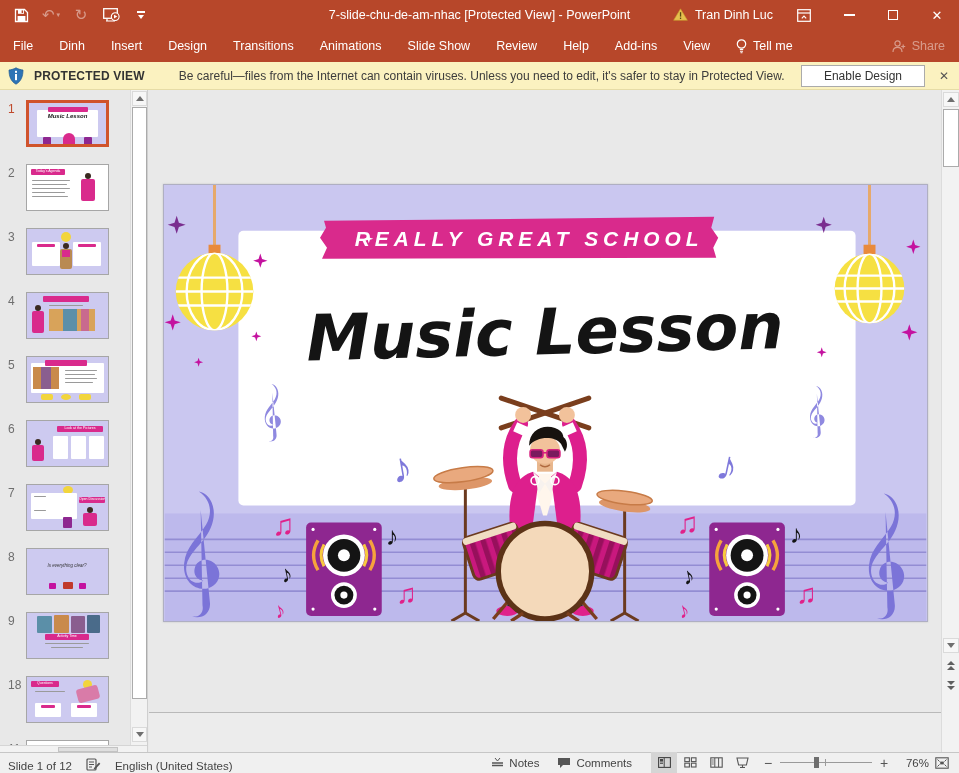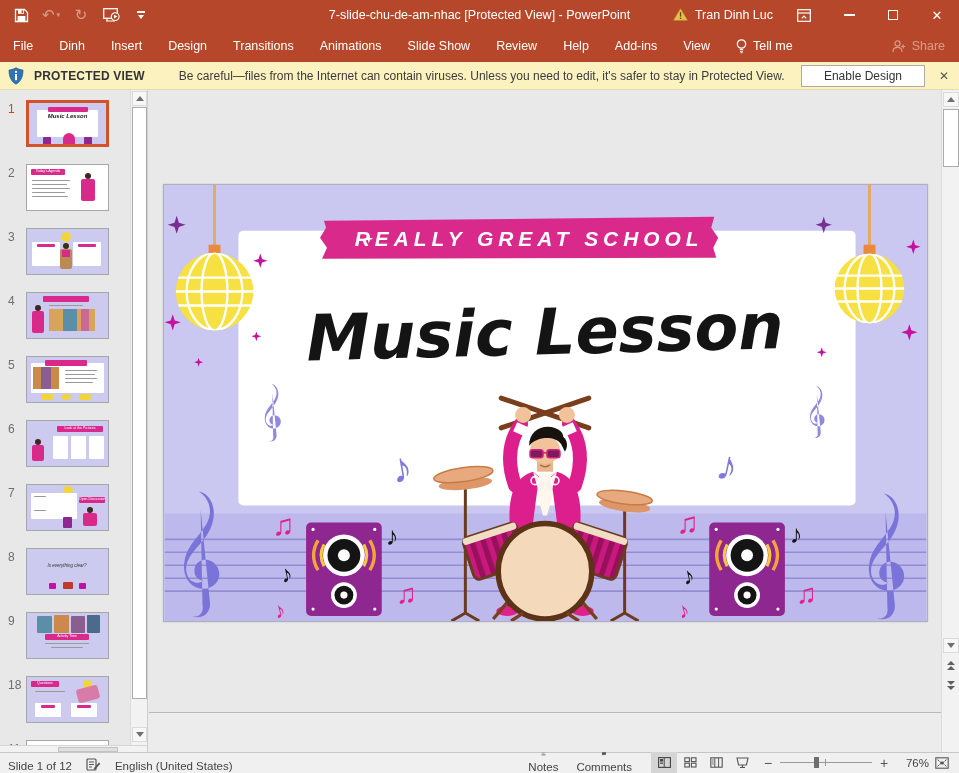--- a/index.html
+++ b/index.html
@@ -86,21 +86,21 @@
     display:flex; align-items:center; justify-content:center; }
   .dbl { display:flex; flex-direction:column; gap:1px; align-items:center; }
   .dbl .t { width:0; height:0; border-left:4px solid transparent; border-right:4px solid transparent; }
   .dbl .up { border-bottom:4px solid #5f5f5f; } .dbl .dn { border-top:4px solid #5f5f5f; }
 
   
   .statusbar { position:absolute; left:0; top:752px; width:959px; height:21px; background:#F0F0F0;
     border-top:1px solid #C6C6C6; display:flex; align-items:flex-end; font-size:11.5px; color:#444; }
   .sb-left { display:flex; align-items:center; gap:14px; padding-left:8px; }
   .sb-right { margin-left:auto; display:flex; align-items:center; height:21px; }
-  .sb-item { display:flex; align-items:center; gap:5px; padding:0 9px; height:21px;flex-direction:column; }
+  .sb-item { display:flex; align-items:center; gap:5px; padding:0 9px; height:21px; }
   .viewbtns { display:flex; align-items:center; margin-left:10px; }
   .vbtn { width:26px; height:21px; display:flex; align-items:center; justify-content:center; }
   .vbtn.sel { background:#D5D5D5; }
   .zoomctl { display:flex; align-items:center; gap:7px; padding:0 8px; }
   .ztrack { position:relative; width:92px; height:21px; }
   .ztrack .line { position:absolute; left:0; right:0; top:10px; height:1px; background:#9a9a9a; }
   .ztrack .tick { position:absolute; left:45px; top:7px; width:1px; height:7px; background:#9a9a9a; }
   .ztrack .zthumb { position:absolute; left:34px; top:5px; width:5px; height:11px; background:#6e6e6e; }
   .zpm { font-size:14px; color:#555; width:10px; text-align:center; }
   .zval { width:32px; text-align:right; }

